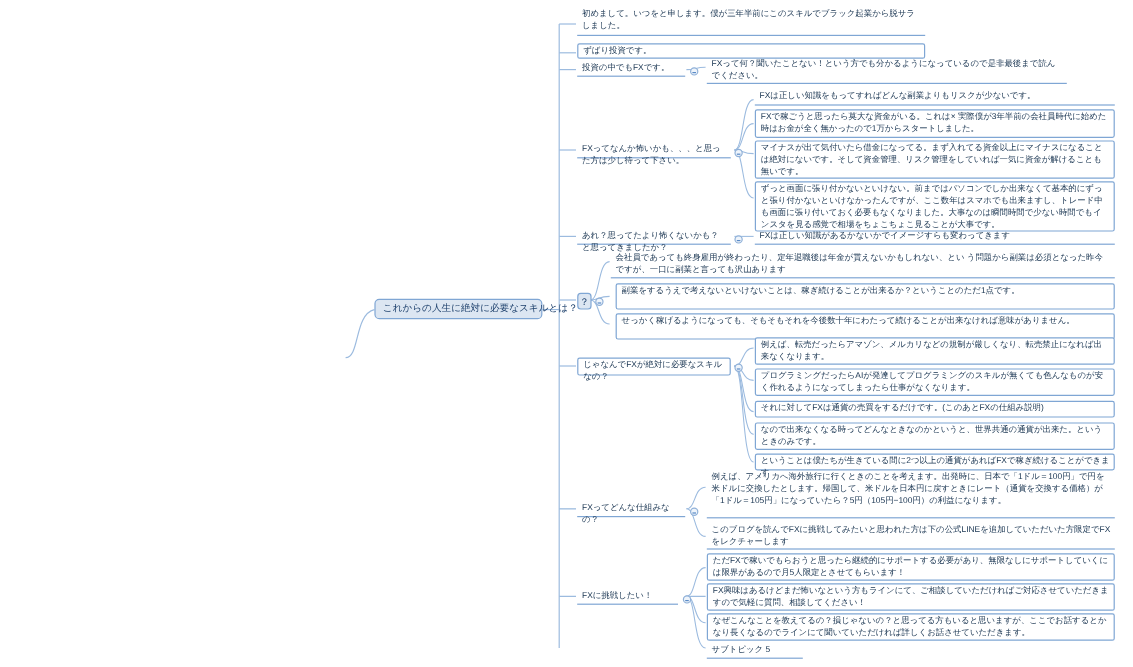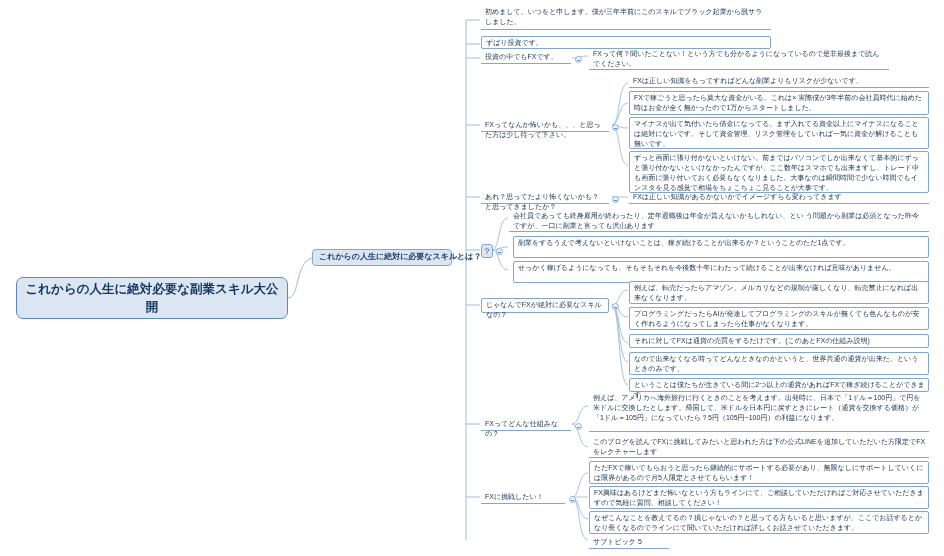--- a/index.html
+++ b/index.html
@@ -139,25 +139,22 @@
       <path d="M572,424 C580,424 578,406 588,406"></path>
       <path d="M572,424 C580,424 578,447 588,447"></path>
 
       <path d="M572,497 C580,497 578,473 588,473"></path>
       <path d="M572,497 C580,497 578,497 588,497"></path>
       <path d="M572,497 C580,497 578,519 588,519"></path>
       <path d="M572,497 C580,497 578,540 588,540"></path>
     </g>
   </svg>
 
-  <div class="root" style="left:16px;top:277px;width:272px;height:42px;">
-    <span>これからの人生に絶対必要な副業スキル大公開</span>
-  </div>
-
-  <div class="lvl2" style="left:312px;top:249px;width:140px;height:17px;font-weight:bold;">
+
+  <div class="lvl2" style="left:312px;top:249px;width:140px;height:17px;">
     <span>これからの人生に絶対に必要なスキルとは？</span>
   </div>
 
   <div class="leaf" style="left:481px;top:6px;width:290px;height:24px;">
     <span>初めまして。いつをと申します。僕が三年半前にこのスキルでブラック起業から脱サラしました。</span>
   </div>
 
   <div class="leaf bordered" style="left:481px;top:36px;width:290px;height:13px;">
     <span>ずばり投資です。</span>
   </div>

